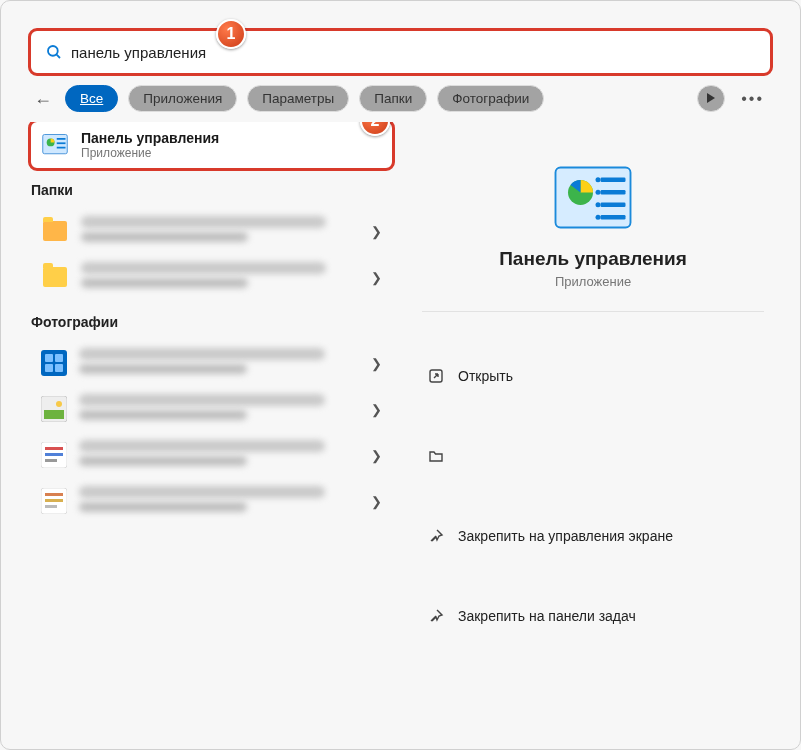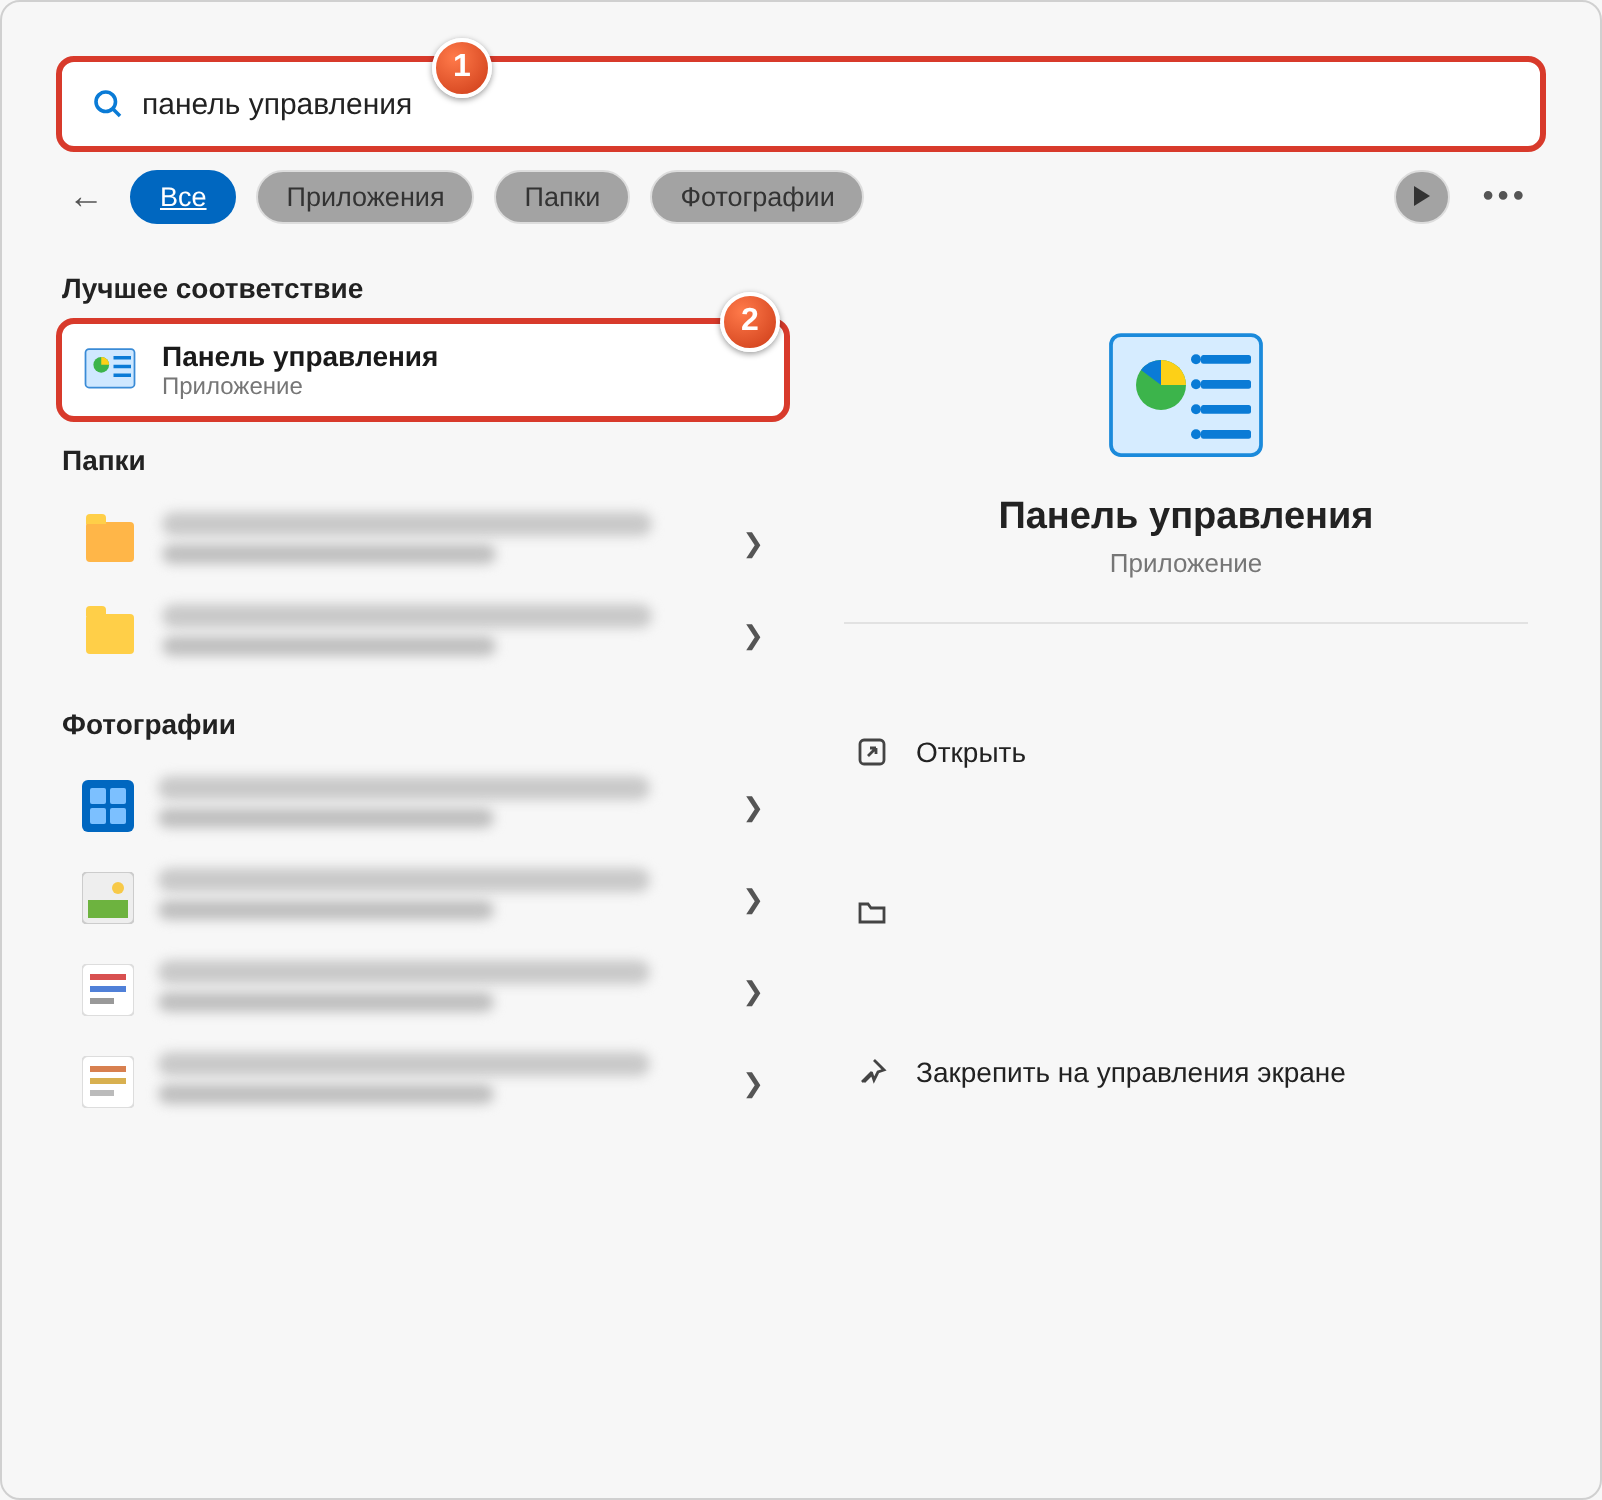--- a/index.html
+++ b/index.html
@@ -62,34 +62,34 @@
         <line x1="20" y1="20" x2="15.5" y2="15.5"></line>
       </svg>
     <input class="search-input" value="панель управления" style="">
   </div>
 </div>
 
 <div class="filters">
   <div class="back">←</div>
   <div class="chip active">Все</div>
   <div class="chip">Приложения</div>
+  <div class="chip">Параметры</div>
   <div class="chip">Папки</div>
   <div class="chip">Фотографии</div>
   <div style="flex:1"></div>
   <div class="chip play">
     <svg width="10" height="10" viewBox="0 0 10 10">
         <path d="M1 0 L9 5 L1 10 Z" fill="#333"></path>
       </svg>
   </div>
   <div class="dots">•••</div>
 </div>
 
 <div class="body">
   <div class="left">
-    <div class="sect-title">Лучшее соответствие</div>
     <div style="position:relative;">
       <div class="callout" style="top:-16px; right:2px;">2</div>
       <div class="result highlight">
         <div class="r-icon">
           <svg viewBox="0 0 32 32" width="28" height="28">
               <rect x="2" y="4" width="28" height="22" rx="2" fill="#cfe8ff" stroke="#3a8bd6"></rect>
               <circle cx="11" cy="13" r="4.5" fill="#3cb44b"></circle>
               <path d="M11 8.5 A4.5 4.5 0 0 1 15.5 13 L11 13 Z" fill="#fdd017"></path>
               <rect x="18" y="8" width="10" height="2" fill="#0a7bd6"></rect>
               <rect x="18" y="13" width="10" height="2" fill="#0a7bd6"></rect>
@@ -221,14 +221,20 @@
       <svg class="a-icon" viewBox="0 0 16 16" fill="none" stroke="currentColor" stroke-width="1.4">
           <path d="M2 4 h4 l1.5 2 H14 v7 H2 Z"></path>
         </svg>
     </div>
     <div class="action">
       <svg class="a-icon" viewBox="0 0 16 16" fill="none" stroke="currentColor" stroke-width="1.4">
           <path d="M9 2 l5 5 -3 1 -2 4 -1 -3 -4 4 M8 8 l-5 5"></path>
         </svg>
       <span>Закрепить на управления экране</span>
     </div>
+    <div class="action">
+      <svg class="a-icon" viewBox="0 0 16 16" fill="none" stroke="currentColor" stroke-width="1.4">
+          <path d="M9 2 l5 5 -3 1 -2 4 -1 -3 -4 4 M8 8 l-5 5"></path>
+        </svg>
+      <span>Закрепить на панели задач</span>
+    </div>
   </div>
 </div>
 
 </body></html>

